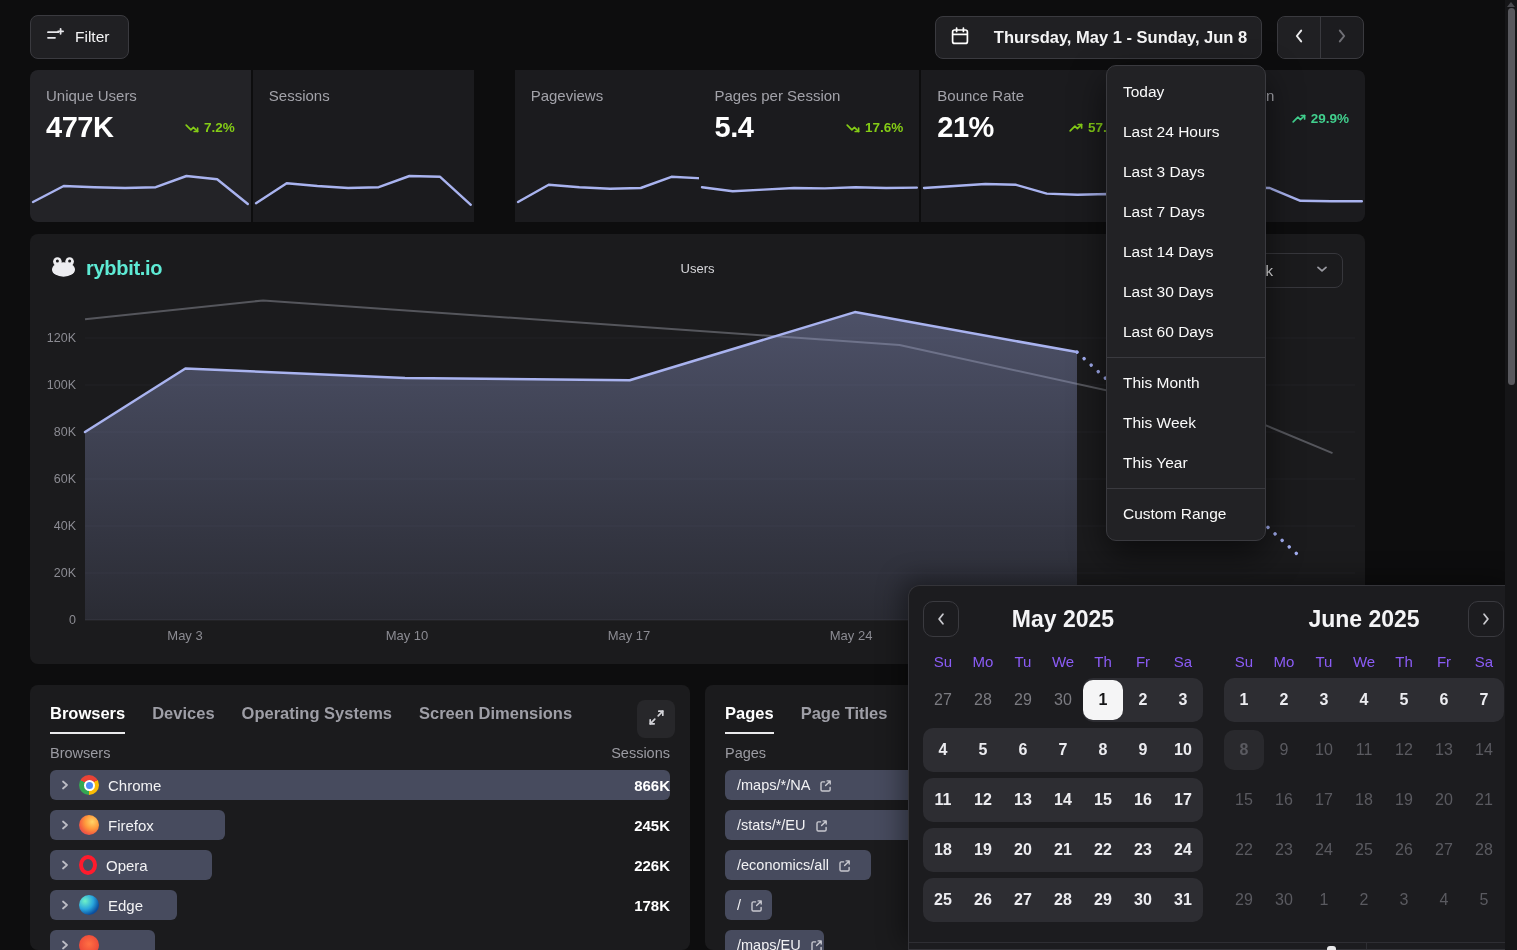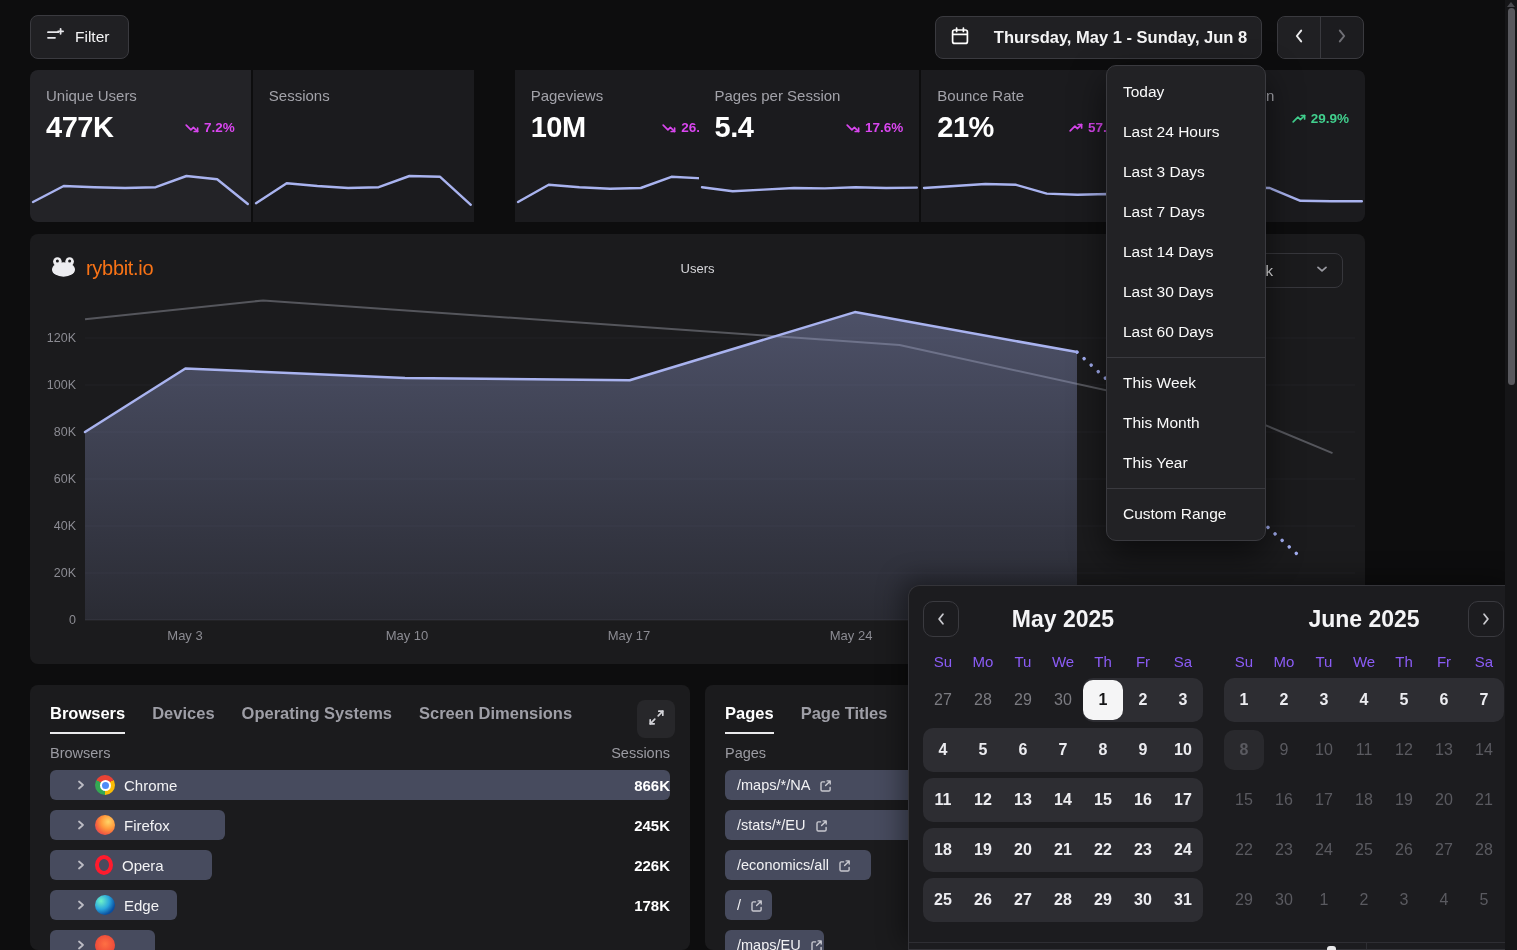--- a/index.html
+++ b/index.html
@@ -28,48 +28,48 @@
   .nav-group .navhalf{flex:1;display:flex;align-items:center;justify-content:center;cursor:pointer}
   .nav-group .navhalf:first-child{border-right:1px solid #3a3a3f;background:#202023}
   
   #stats-row{position:absolute;left:30px;top:70px;width:1335px;height:152px;border-radius:8px;overflow:hidden;background:#0d0d0e}
   .stat{position:absolute;top:0;bottom:0;background:#1b1b1e;overflow:hidden;cursor:pointer}
   .stat.sel{background:#232327}
   .stat .slabel{margin:17px 16px 0;font-size:15px;color:#a2a2a9;white-space:nowrap}
   .stat .vrow{display:flex;justify-content:space-between;align-items:center;margin:7px 16px 0}
   .stat .sval{font-size:29px;font-weight:bold;color:#fff;letter-spacing:-.5px}
   .stat .schange{display:flex;align-items:center;gap:5px;font-size:13.5px;font-weight:bold}
-  .neg{color:#d946ef}.pos{color:#41cf8d}
+  .neg{color:#84cc16}.pos{color:#41cf8d}
   .stat .spark{position:absolute;left:0;right:0;bottom:8px;height:52px;pointer-events:none}
   
   .panel{position:absolute;background:#1b1b1d;border-radius:8px}
   #chart-panel{left:30px;top:234px;width:1335px;height:430px}
   #chart-logo{position:absolute;left:20px;top:21px;display:flex;align-items:center;gap:9px}
-  #chart-logo .logotxt{color:#f97316;font-size:20px;font-weight:normal;letter-spacing:-.3px}
+  #chart-logo .logotxt{color:#5eead4;font-size:20px;font-weight:bold;letter-spacing:-.3px}
   #chart-title{position:absolute;left:0;right:0;top:27px;text-align:center;color:#d6d6da;font-size:13px}
   #interval-select{
     position:absolute;right:22px;top:19px;width:121px;height:35px;box-sizing:border-box;
     display:flex;align-items:center;justify-content:space-between;padding:0 12px;
     border:1px solid #37373c;border-radius:8px;color:#e8e8ea;font-size:15px;cursor:pointer;
   }
   #main-chart{position:absolute;left:0;top:0;pointer-events:none}
   
   .panel-b{top:685px;width:660px;height:265px;overflow:hidden}
   #browsers-panel{left:30px}
   #pages-panel{left:705px}
   .tabs{display:flex;gap:27px;padding:19px 20px 0;align-items:flex-start}
   .tab{font-size:16.5px;font-weight:600;color:#9e9ea6;padding-bottom:9px;cursor:pointer;white-space:nowrap}
   .tab.active{color:#fff;border-bottom:2px solid #eaeaec;font-weight:bold}
   .expand-btn{position:absolute;right:15px;top:15px;width:38px;height:38px;border-radius:8px;background:#27272a;
     display:flex;align-items:center;justify-content:center;cursor:pointer}
   .cols{display:flex;justify-content:space-between;padding:11px 20px 9px;font-size:14.5px;color:#9b9ba2}
   .rowlist{padding:0 20px;position:relative}
   .brow{position:relative;height:30px;margin-bottom:10px}
   .bar{position:absolute;left:0;top:0;height:30px;background:#474b5e;border-radius:6px;
-    display:flex;align-items:center;padding:0 26px;gap:9px;box-sizing:border-box;overflow:hidden;cursor:pointer}
+    display:flex;align-items:center;padding:0 10px;gap:9px;box-sizing:border-box;overflow:hidden;cursor:pointer}
   .bar .blabel{font-size:15px;color:#f2f2f4;font-weight:500;white-space:nowrap}
   .rowval{position:absolute;right:0;top:0;height:30px;display:flex;align-items:center;color:#fff;font-weight:bold;font-size:15px}
   .ic{width:20px;height:20px;border-radius:50%;position:relative;flex:0 0 auto}
   .ic.chrome{background:conic-gradient(from -60deg,#ea4335 0deg 120deg,#fbbc05 120deg 240deg,#34a853 240deg 360deg)}
   .ic.chrome::after{content:"";position:absolute;inset:4.5px;background:#4e8cf7;border:2px solid #fff;border-radius:50%}
   .ic.firefox{background:radial-gradient(circle at 66% 34%,#ffd567 0%,#ff9a3c 38%,#f35b40 68%,#c23a8c 100%)}
   .ic.opera{box-sizing:border-box;width:18px;height:20px;border:4.5px solid #ff1b2d;background:transparent;border-radius:50%}
   .ic.edge{background:radial-gradient(circle at 30% 30%,#6ff2c7 0%,#2aa7dd 42%,#0b50a0 72%,#123a8c 100%)}
   .ic.partial{background:radial-gradient(circle at 50% 45%,#ff7043,#e53935)}
   
@@ -161,29 +161,20 @@
         </svg></div>
     </div>
     <div class="stat" style="left: 222.833px; width: 220.833px;">
       <div class="slabel">Sessions</div>
       <div class="spark"><svg width="220.83333333333334" height="52" viewBox="0 0 220.83333333333334 52" fill="none" xmlns="http://www.w3.org/2000/svg">
           <polyline points="3,41.2 33.69047619047619,21.2 64.38095238095238,24.0 95.07142857142857,26.0 125.76190476190476,25.2 156.45238095238096,14.0 187.14285714285714,14.8 217.83333333333334,42.8" stroke="#a9b3ef" stroke-width="2.4" stroke-linejoin="round" stroke-linecap="round"></polyline>
         </svg></div>
     </div>
     <div class="stat" style="left: 445.667px; width: 220.833px; margin-left: 39px;">
       <div class="slabel">Pageviews</div>
-      <div class="vrow">
-        <span class="sval">10M</span>
-        <span class="schange neg"><span style="display:flex">
-            <svg width="14" height="14" viewBox="0 0 14 14" fill="none" xmlns="http://www.w3.org/2000/svg">
-              <polyline points="1.2,4.1 5.9,8.8 8.4,6.3 12.6,10.5" stroke="currentColor" stroke-width="1.7" stroke-linecap="round" stroke-linejoin="round"></polyline>
-              <polyline points="9.2,10.5 12.6,10.5 12.6,7.1" stroke="currentColor" stroke-width="1.7" stroke-linecap="round" stroke-linejoin="round"></polyline>
-            </svg>
-          </span>26.9%</span>
-      </div>
       <div class="spark"><svg width="220.83333333333334" height="52" viewBox="0 0 220.83333333333334 52" fill="none" xmlns="http://www.w3.org/2000/svg">
           <polyline points="3,40.0 33.69047619047619,22.8 64.38095238095238,25.2 95.07142857142857,26.8 125.76190476190476,26.0 156.45238095238096,14.8 187.14285714285714,16.4 217.83333333333334,43.6" stroke="#a9b3ef" stroke-width="2.4" stroke-linejoin="round" stroke-linecap="round"></polyline>
         </svg></div>
     </div>
     <div class="stat" style="left: 668.5px; width: 220.833px;">
       <div class="slabel">Pages per Session</div>
       <div class="vrow">
         <span class="sval">5.4</span>
         <span class="schange neg"><span style="display:flex">
             <svg width="14" height="14" viewBox="0 0 14 14" fill="none" xmlns="http://www.w3.org/2000/svg">
@@ -429,22 +420,22 @@
 
 <div id="date-menu">
     <div class="mi">Today</div>
     <div class="mi">Last 24 Hours</div>
     <div class="mi">Last 3 Days</div>
     <div class="mi">Last 7 Days</div>
     <div class="mi">Last 14 Days</div>
     <div class="mi">Last 30 Days</div>
     <div class="mi">Last 60 Days</div>
     <div class="mdiv"></div>
+    <div class="mi">This Month</div>
     <div class="mi">This Week</div>
-    <div class="mi">This Month</div>
     <div class="mi">This Year</div>
     <div class="mdiv"></div>
     <div class="mi">Custom Range</div>
   </div>
 
 <div id="calendar-popover">
   <div id="cal-months">
       <div class="month m0">
         <div class="mhead">
           <div class="navb prev">

